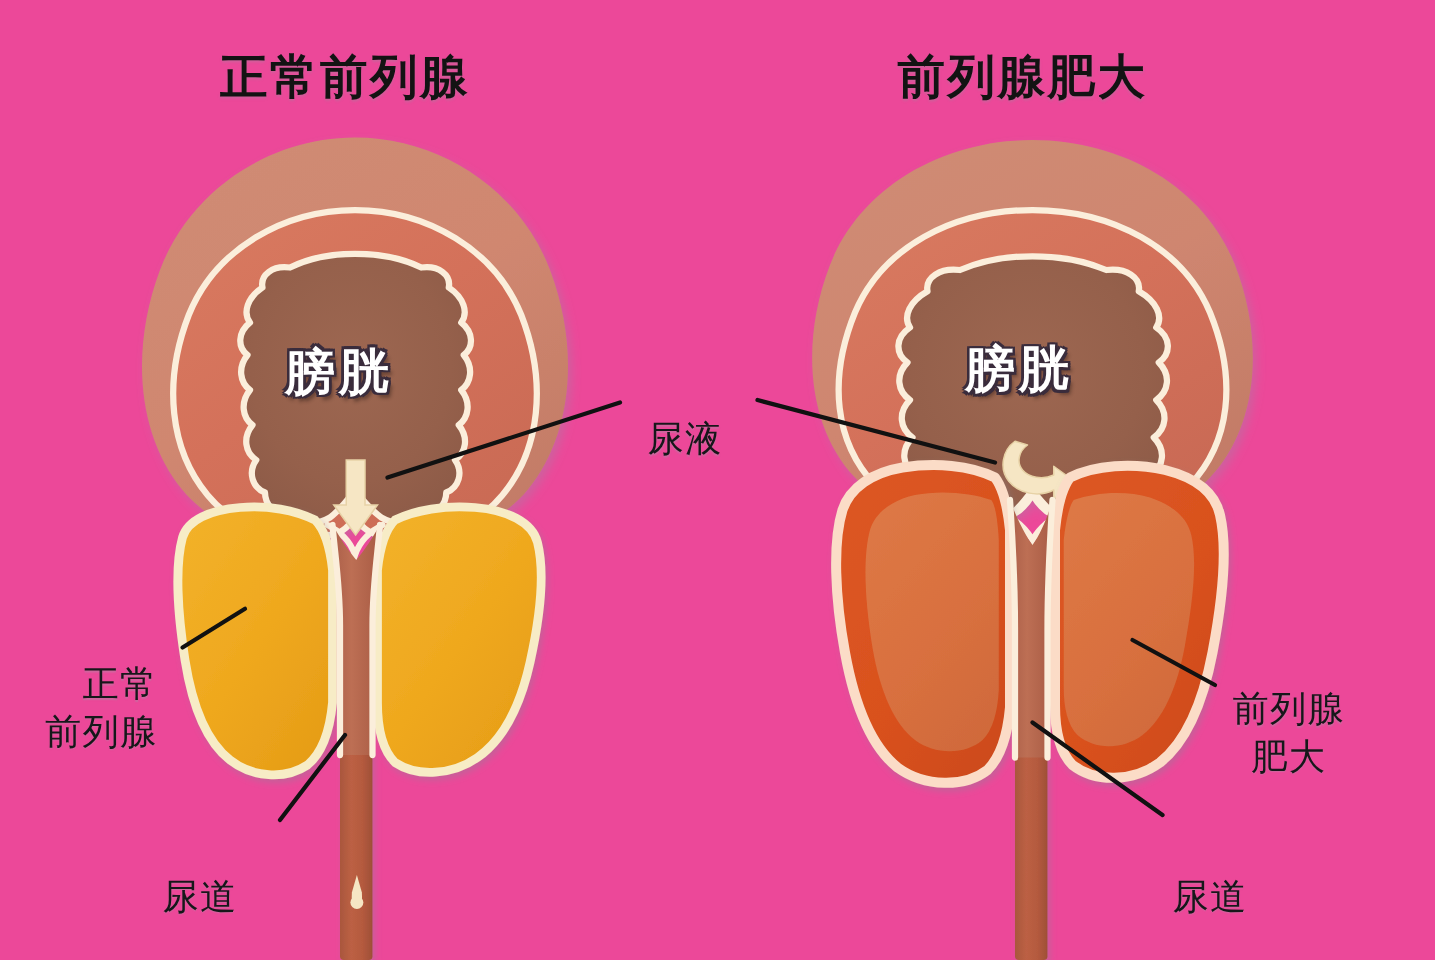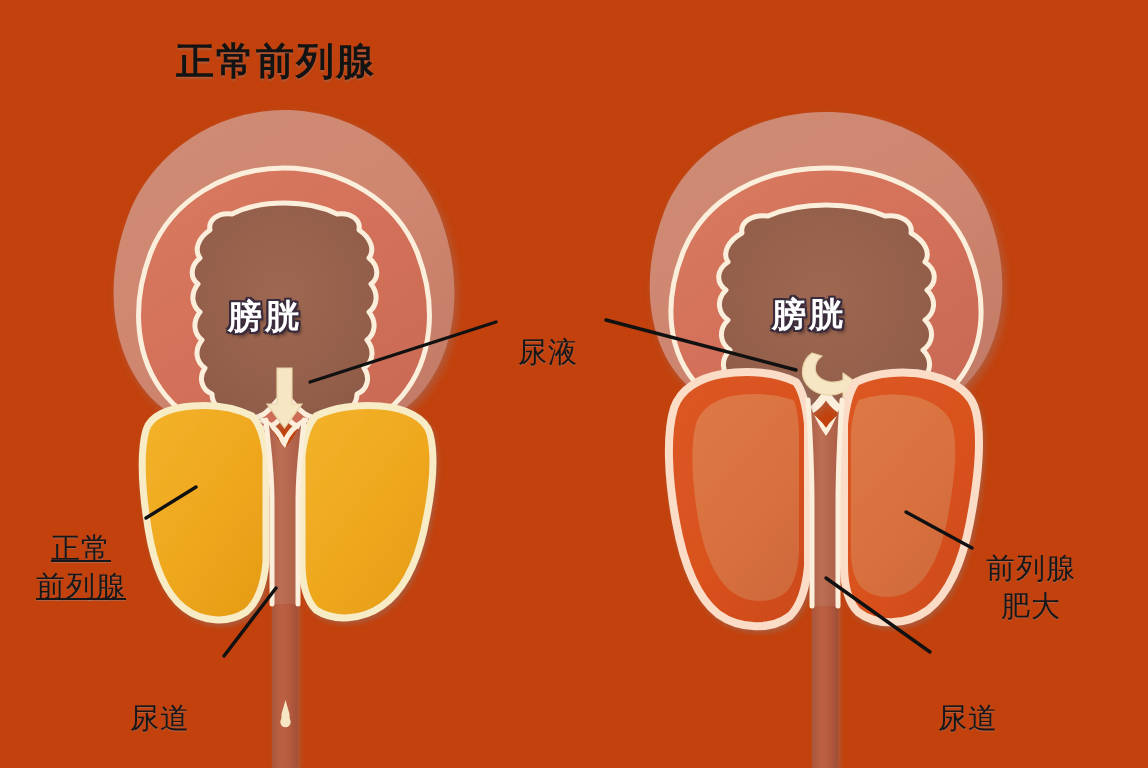--- a/index.html
+++ b/index.html
@@ -5,21 +5,21 @@
 <style>
   html, body {
     margin: 0;
     padding: 0;
     background: #ffffff;
   }
   #canvas {
     position: relative;
     width: 1148px;
     height: 768px;
-    background: #c2410c;
+    background: #ec4899;
     overflow: hidden;
     font-family: "Liberation Sans", "DejaVu Sans", sans-serif;
   }
   .diagram-svg {
     position: absolute;
     left: 0;
     top: 0;
     width: 1148px;
     height: 768px;
   }
@@ -32,50 +32,49 @@
     letter-spacing: 2px;
     white-space: nowrap;
     text-shadow: 0 2px 2px rgba(140,150,160,0.30);
   }
   #title-left  { left: 176px; top: 36px; }
   #title-right { left: 718px; top: 36px; }
 
   .organ-label {
     position: absolute;
     font-family: "Liberation Sans", "DejaVu Sans", sans-serif;
-    font-size: 34px;
+    font-size: 40px;
     font-weight: bold;
     color: #ffffff;
     letter-spacing: 3px;
     white-space: nowrap;
     text-shadow:
       -2px -2px 0 #3a2c3c, 2px -2px 0 #3a2c3c,
       -2px  2px 0 #3a2c3c, 2px  2px 0 #3a2c3c,
        0   -2px 0 #3a2c3c, 0    2px 0 #3a2c3c,
       -2px  0   0 #3a2c3c, 2px  0   0 #3a2c3c,
        3px  4px 3px rgba(40,25,20,0.45);
-    margin-top: 24px;
   }
   #bladder-label-left  { left: 228px; top: 270px; }
   #bladder-label-right { left: 772px; top: 268px; }
 
   .callout {
     position: absolute;
     font-family: "Liberation Sans", "DejaVu Sans", sans-serif;
     font-size: 29px;
     font-weight: normal;
     color: #17171a;
     line-height: 1.30;
     white-space: pre;
     letter-spacing: 1px;
     text-shadow: 0 1px 1px rgba(150,160,170,0.35);
     margin-top: 38px;
   }
   #callout-urine         { left: 518px; top: 296px; }
-  #callout-normal-gland  { left: 36px;  top: 492px; text-align: center; text-decoration: underline; }
+  #callout-normal-gland  { left: 36px;  top: 492px; text-align: right; }
   #callout-urethra-left  { left: 130px; top: 662px; }
   #callout-enlarged      { left: 986px; top: 512px; text-align: center; }
   #callout-urethra-right { left: 938px; top: 662px; }
 </style>
 </head>
 <body>
 
 <div id="canvas">
 
   <svg class="diagram-svg" viewBox="0 0 1148 768">
@@ -400,20 +399,21 @@
       <g stroke="#111111" fill="none" stroke-linecap="round">
         <line x1="606" y1="320" x2="796" y2="370" stroke-width="3.4"></line>
         <line x1="906" y1="512" x2="972" y2="548" stroke-width="3.4"></line>
         <line x1="826" y1="578" x2="930" y2="652" stroke-width="3.4"></line>
       </g>
     </g>
   </svg>
 
   <div class="panel-title" id="title-left">正常前列腺</div>
 
+  <div class="panel-title" id="title-right">前列腺肥大</div>
 
   <div class="organ-label" id="bladder-label-left">膀胱</div>
 
   <div class="organ-label" id="bladder-label-right">膀胱</div>
 
   <div class="callout" id="callout-urine">尿液</div>
 
   <div class="callout" id="callout-normal-gland">正常
 前列腺</div>
 

